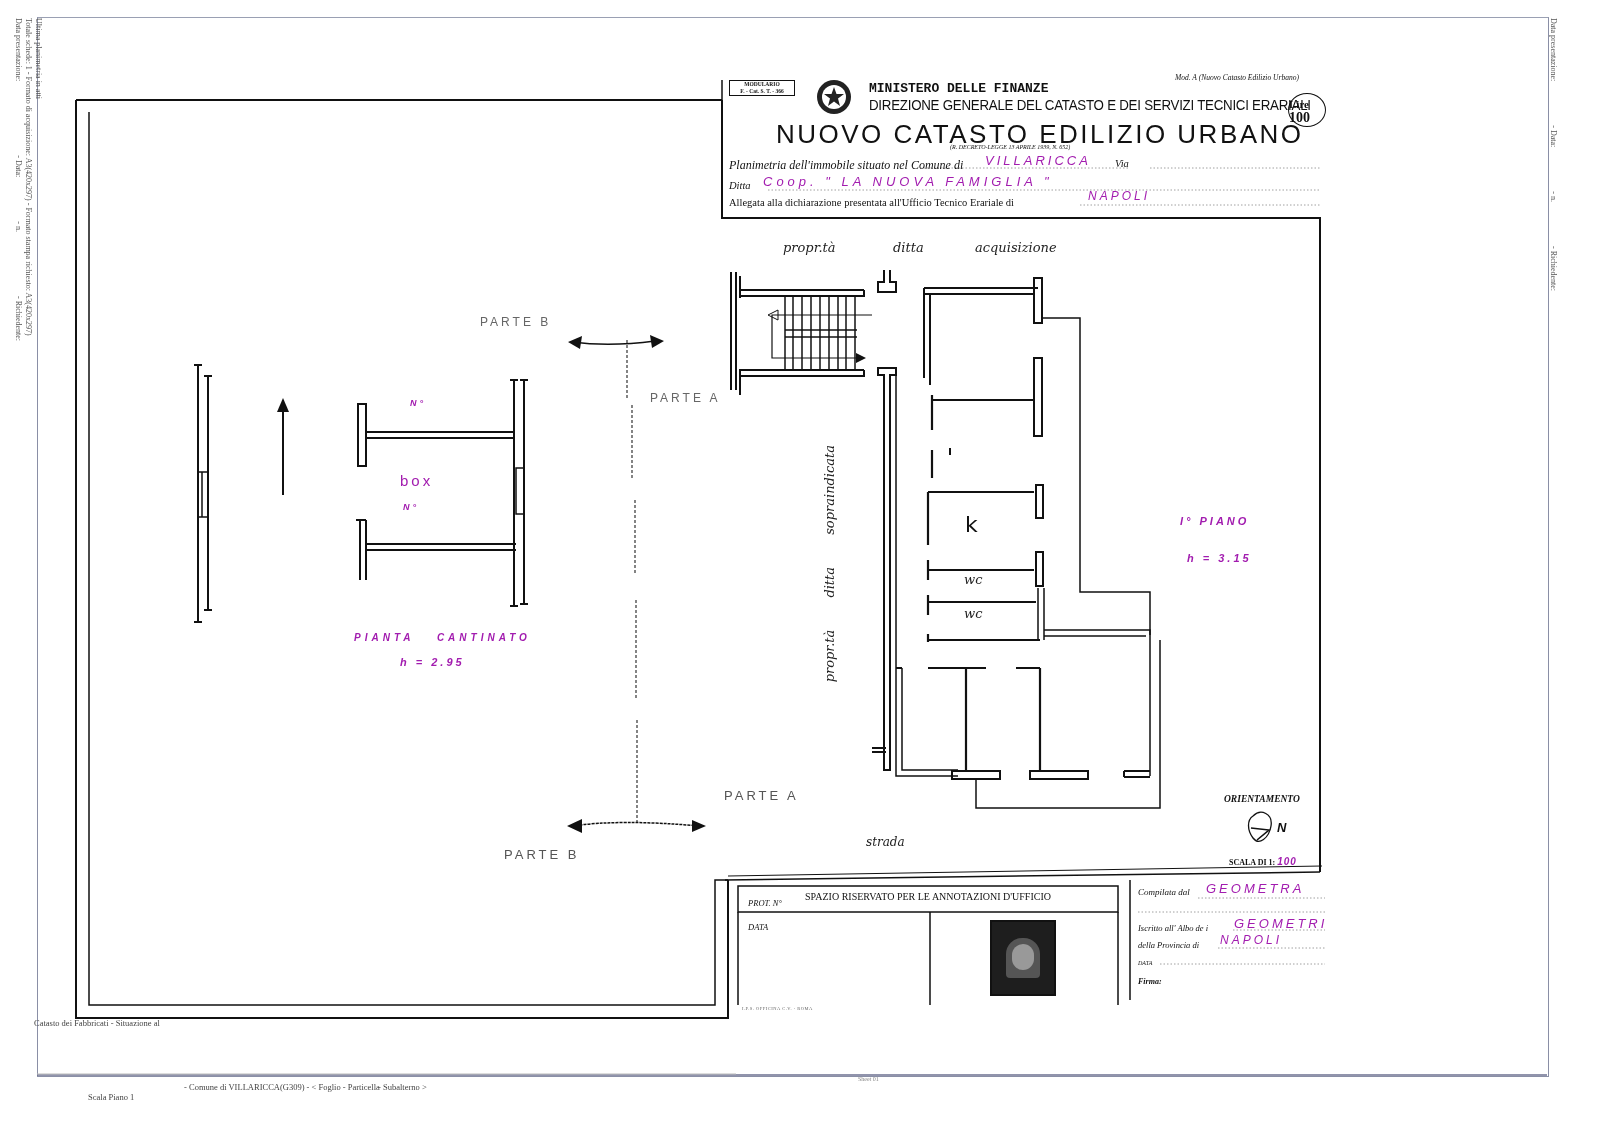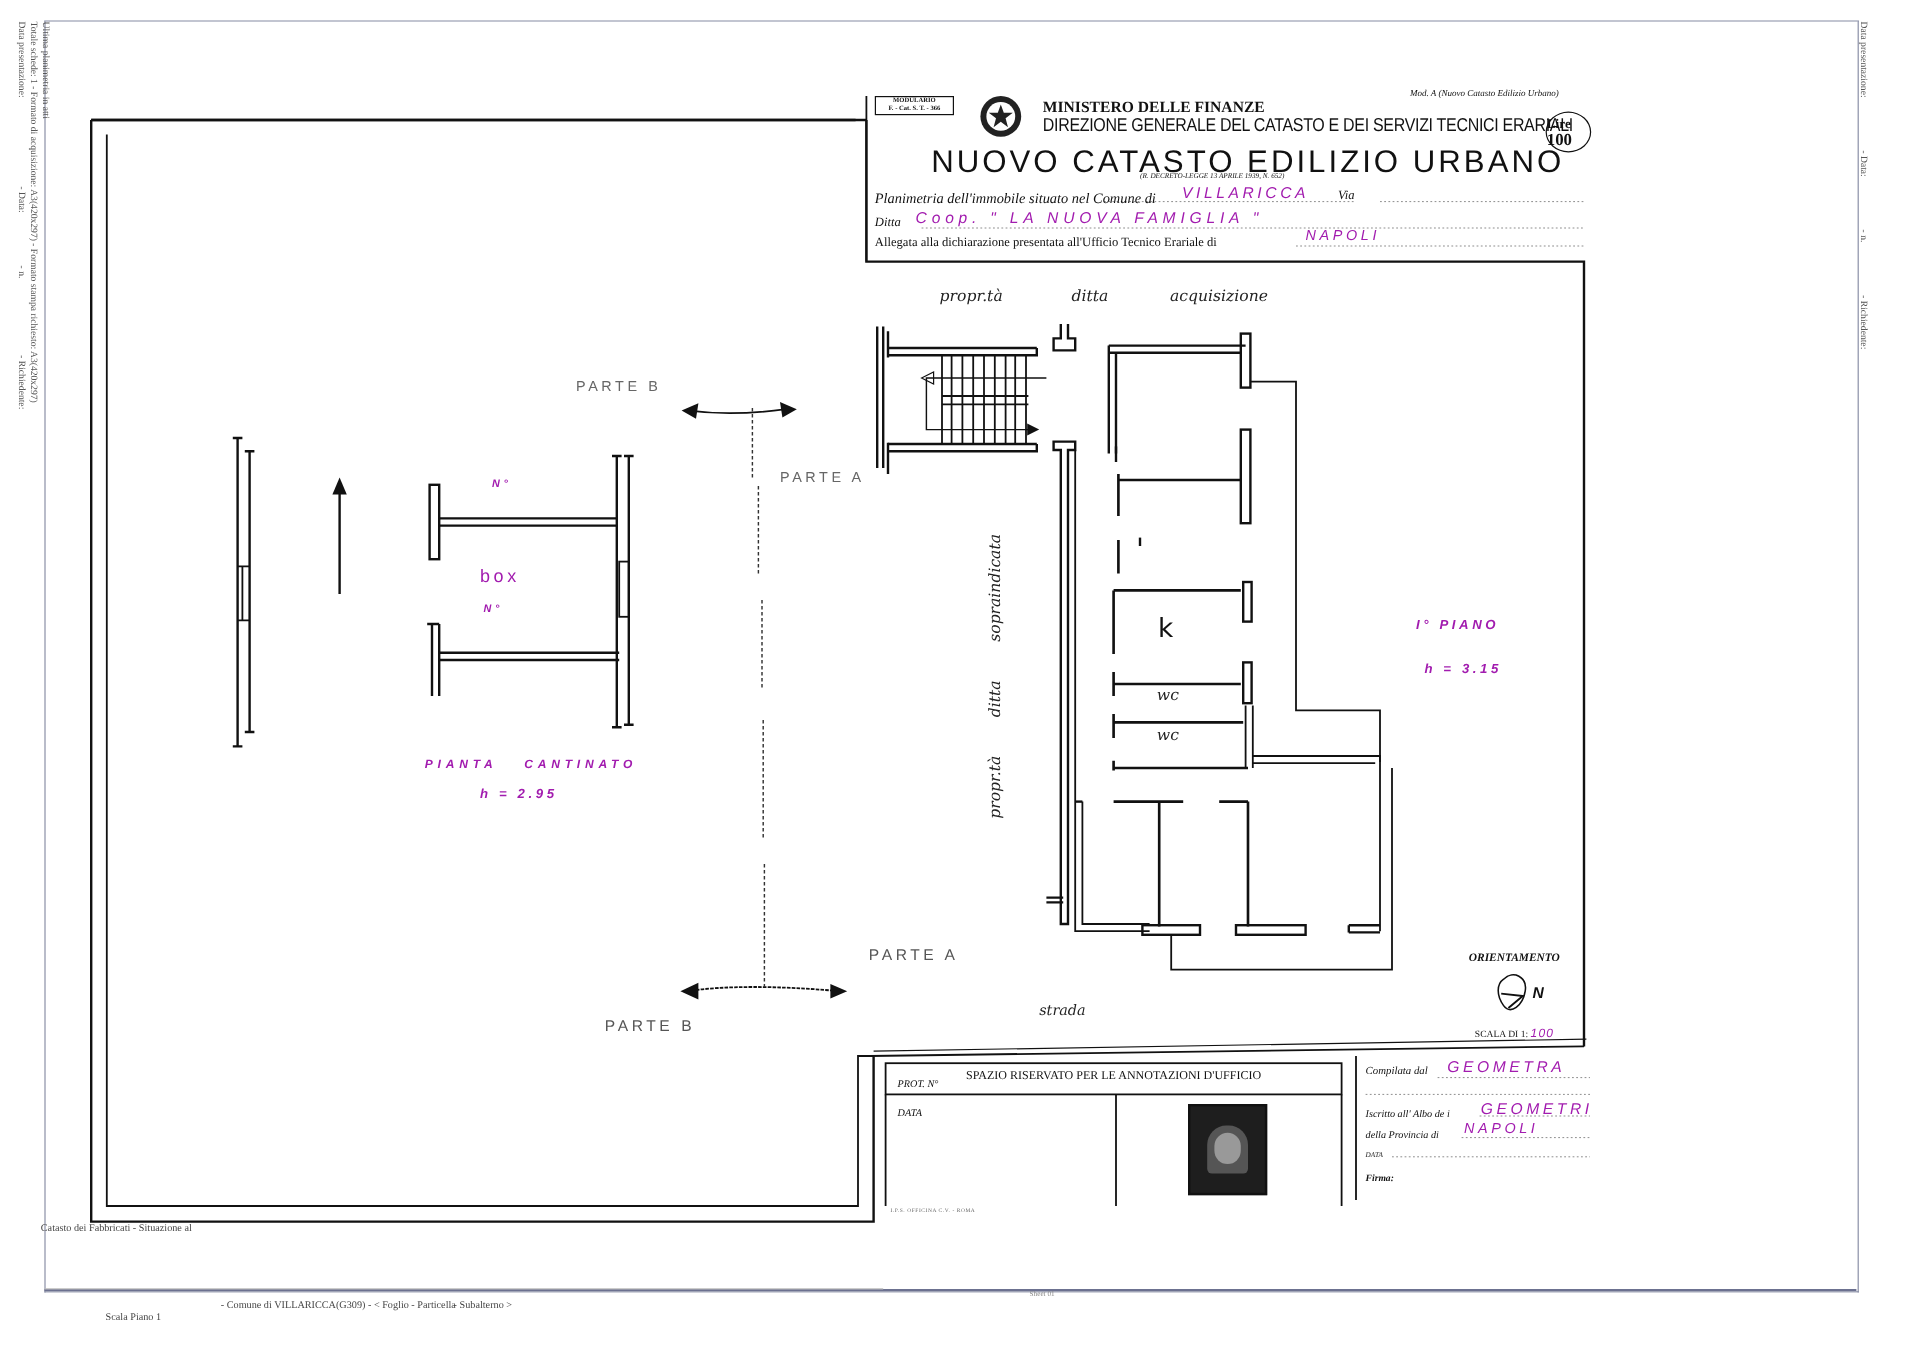--- a/index.html
+++ b/index.html
@@ -141,21 +141,21 @@
   <div>MODULARIO</div>
   <div>F. - Cat. S. T. - 366</div>
 </div>
 <div class="abs" style="left:815px;top:77px;width:38px;height:40px;">
   <svg width="38" height="40" viewBox="0 0 38 40" style="position:static">
     <circle cx="19" cy="20" r="17" fill="#222"></circle>
     <circle cx="19" cy="20" r="12" fill="#fff"></circle>
     <polygon points="19,10 21.5,17 29,17 23,21.5 25,29 19,24.5 13,29 15,21.5 9,17 16.5,17" fill="#222"></polygon>
   </svg>
 </div>
-<div class="abs" style="left:869px;top:81px;font-family:Liberation Serif, serif;font-weight:bold;font-size:13px;">MINISTERO DELLE FINANZE</div>
+<div class="abs" style="left:869px;top:81px;font-family:Liberation Mono, monospace;font-weight:bold;font-size:13px;">MINISTERO DELLE FINANZE</div>
 <div class="abs" style="left:869px;top:96px;font-family:'Liberation Sans',sans-serif;font-size:15.5px;letter-spacing:-0.3px;transform:scaleX(0.86);transform-origin:left;">DIREZIONE GENERALE DEL CATASTO E DEI SERVIZI TECNICI ERARIALI</div>
 <div class="abs" style="left:776px;top:119px;font-family:'Liberation Sans',sans-serif;font-size:26px;letter-spacing:2.5px;text-align:center;">NUOVO CATASTO EDILIZIO URBANO</div>
 <div class="abs" style="left:950px;top:144px;font-size:6px;font-style:italic;">(R. DECRETO-LEGGE 13 APRILE 1939, N. 652)</div>
 <div class="abs" style="left:1175px;top:73px;font-size:7.5px;font-style:italic;">Mod. A (Nuovo Catasto Edilizio Urbano)</div>
 <div class="abs" style="left:1288px;top:93px;width:38px;height:34px;border:1.5px solid #111;border-radius:50%;text-align:left;font-weight:bold;line-height:14px;padding-top:3px;box-sizing:border-box;">
   <div style="font-size:11px;">Lire</div>
   <div style="font-size:14px;">100</div>
 </div>
 
 <div class="abs" style="left:729px;top:158px;font-size:12px;font-style:italic;">Planimetria dell'immobile situato nel Comune di</div>
@@ -188,21 +188,21 @@
 <div class="abs cursive" style="left:866px;top:835px;font-size:12px;">strada</div>
 
 <div class="abs" style="left:1224px;top:794px;font-size:9.5px;font-style:italic;font-weight:bold;">ORIENTAMENTO</div>
 <div class="abs" style="left:1245px;top:808px;width:36px;height:40px;">
   <svg width="36" height="40" viewBox="0 0 36 40" style="position:static">
     <path d="M8,8 C16,0 28,6 26,18 C24,30 14,38 8,30 C2,22 2,12 8,8 Z" fill="none" stroke="#111" stroke-width="1.3"></path>
     <path d="M6,20 L24,22 L12,32" fill="none" stroke="#111" stroke-width="1.6"></path>
   </svg>
 </div>
 <div class="abs" style="left:1277px;top:820px;font-weight:bold;font-style:italic;font-size:13px;font-family:'Liberation Sans',sans-serif;">N</div>
-<div class="abs" style="left:1229px;top:856px;font-size:8px;font-weight:normal;">
+<div class="abs" style="left:1229px;top:856px;font-size:8px;font-weight:bold;">
   <span>SCALA DI 1:</span>
   <span class="hand" style="font-size:10px;letter-spacing:1px;">100</span>
 </div>
 
 <div class="abs" style="left:738px;top:891px;width:380px;text-align:center;font-size:10px;">SPAZIO RISERVATO PER LE ANNOTAZIONI D'UFFICIO</div>
 <div class="abs" style="left:748px;top:922px;font-size:8.5px;font-style:italic;">DATA</div>
 <div class="abs" style="left:748px;top:898px;font-size:8.5px;font-style:italic;">PROT. N°</div>
 <div class="abs" style="left:990px;top:920px;width:62px;height:72px;background:#1e1e1e;border:2px solid #111;">
   <div style="position:absolute;left:14px;top:16px;width:34px;height:40px;border-radius:16px 16px 4px 4px;background:#555;"></div>
   <div style="position:absolute;left:20px;top:22px;width:22px;height:26px;border-radius:11px;background:#999;"></div>

